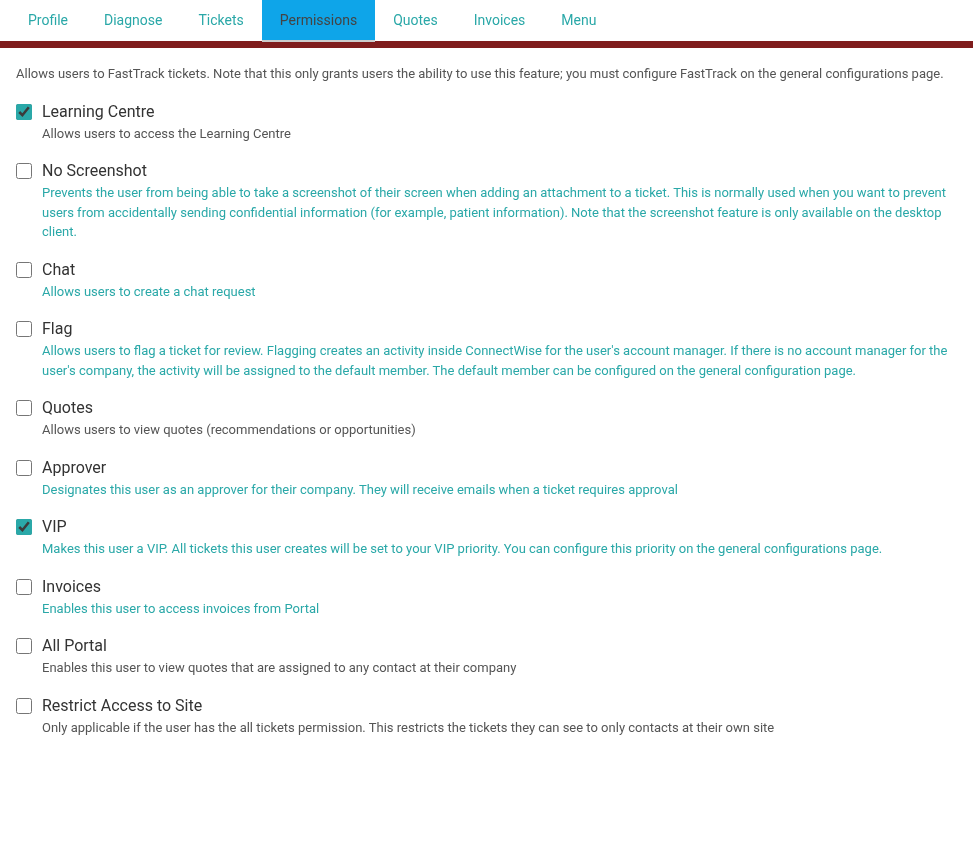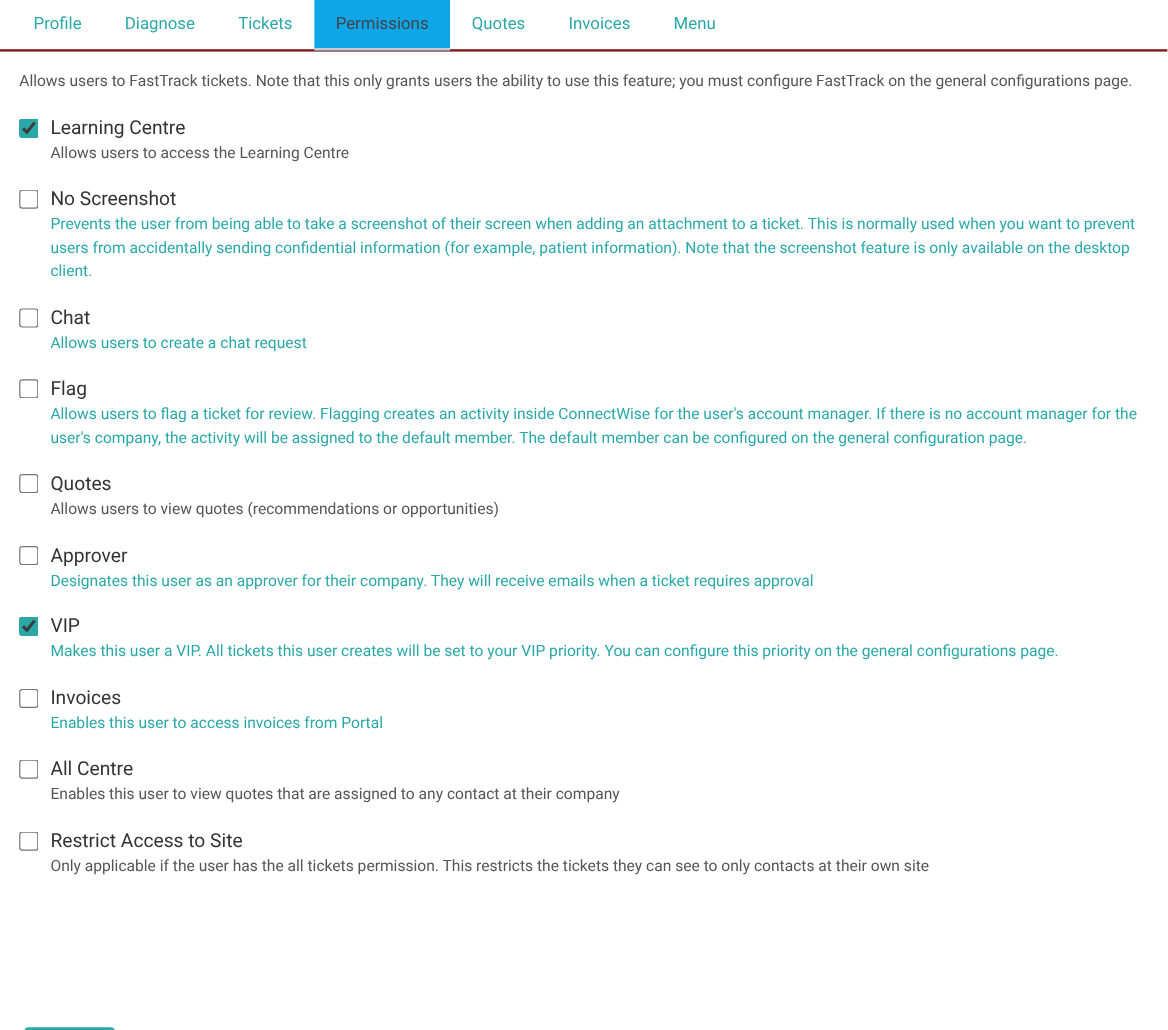--- a/index.html
+++ b/index.html
@@ -5,21 +5,21 @@
     * { box-sizing: border-box; margin: 0; padding: 0; }
     body {
       font-family: -apple-system, BlinkMacSystemFont, 'Segoe UI', Roboto, Arial, sans-serif;
       font-size: 14px;
       color: #333;
       background: #fff;
     }
 
     .tabs {
       display: flex;
-      border-bottom: 2px solid #7f1d1d;
+      border-bottom: 7px solid #7f1d1d;
       padding: 0 10px;
     }
     .tab-item {
       padding: 12px 18px;
       cursor: pointer;
       color: #2aa8a8;
       font-size: 14px;
       border-bottom: 2px solid transparent;
       margin-bottom: -1px;
       white-space: nowrap;
@@ -156,21 +156,21 @@
       <div class="permission-item">
         <div class="checkbox-wrap"><input type="checkbox" style=""></div>
         <div>
           <div class="permission-label">Invoices</div>
           <div class="permission-desc">Enables this user to access invoices from Portal</div>
         </div>
       </div>
       <div class="permission-item">
         <div class="checkbox-wrap"><input type="checkbox" style=""></div>
         <div>
-          <div class="permission-label">All Centre</div>
+          <div class="permission-label">All Portal</div>
           <div class="permission-desc dark">Enables this user to view quotes that are assigned to any contact at their company</div>
         </div>
       </div>
       <div class="permission-item">
         <div class="checkbox-wrap"><input type="checkbox" style=""></div>
         <div>
           <div class="permission-label">Restrict Access to Site</div>
           <div class="permission-desc dark">Only applicable if the user has the all tickets permission. This restricts the tickets they can see to only contacts at their own site</div>
         </div>
       </div>

